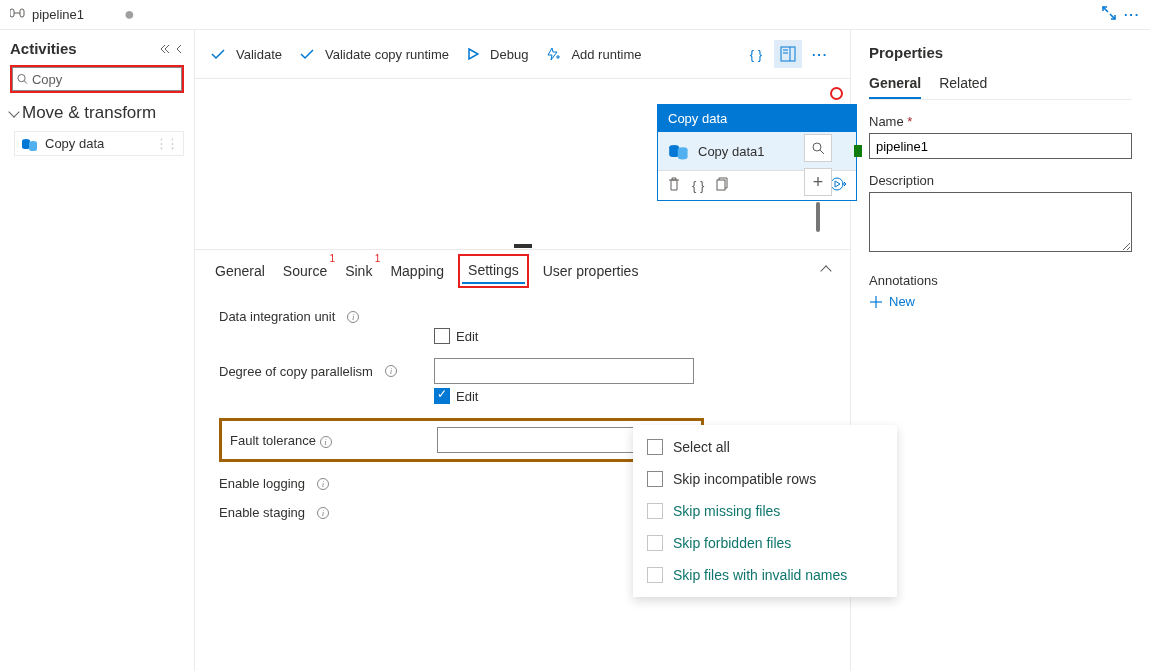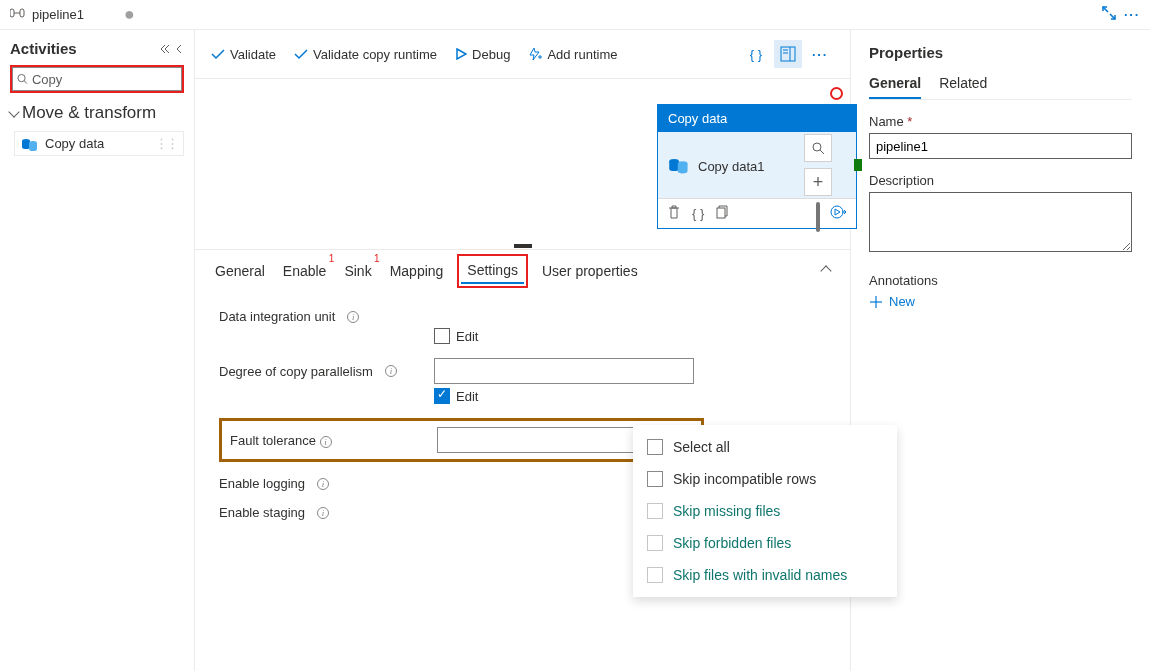--- a/index.html
+++ b/index.html
@@ -118,21 +118,21 @@
     .toolbar {
       display: flex;
       align-items: center;
       gap: 18px;
       padding: 10px 16px;
       border-bottom: 1px solid #edebe9;
     }
     .toolbar-item {
       display: flex;
       align-items: center;
-      gap: 5px;
+      gap: 11px;
       font-size: 13px;
       color: #323130;
       cursor: pointer;
     }
     .toolbar-right {
       margin-left: auto;
       display: flex;
       gap: 4px;
       align-items: center;
     }
@@ -173,23 +173,23 @@
     }
     .node-header {
       background: #0078d4;
       color: #fff;
       padding: 6px 10px;
       font-size: 13px;
     }
     .node-body {
       background: #e5f1fb;
       display: flex;
-      align-items: flex-end;
+      align-items: center;
       gap: 8px;
-      padding: 24px 10px;
+      padding: 10px 10px;
       position: relative;
     }
     .green-tab {
       position: absolute;
       right: -6px;
       top: 50%;
       transform: translateY(-50%);
       width: 8px;
       height: 12px;
       background: #107c10;
@@ -608,21 +608,21 @@
             </svg>
         </div>
         <div class="canvas-tool-btn" style="font-size:18px;color:#605e5c;">+</div>
         <div class="slider-track"></div>
       </div>
     </div>
 
     <div class="tabs-bar">
       <div class="tab">General</div>
       <div class="tab">
-        <span>Enable</span>
+        <span>Source</span>
         <span class="badge">1</span>
       </div>
       <div class="tab">
         <span>Sink</span>
         <span class="badge">1</span>
       </div>
       <div class="tab">Mapping</div>
       <div class="tab active highlighted">Settings</div>
       <div class="tab">User properties</div>
       <span class="collapse"><span class="chev-up"></span></span>

